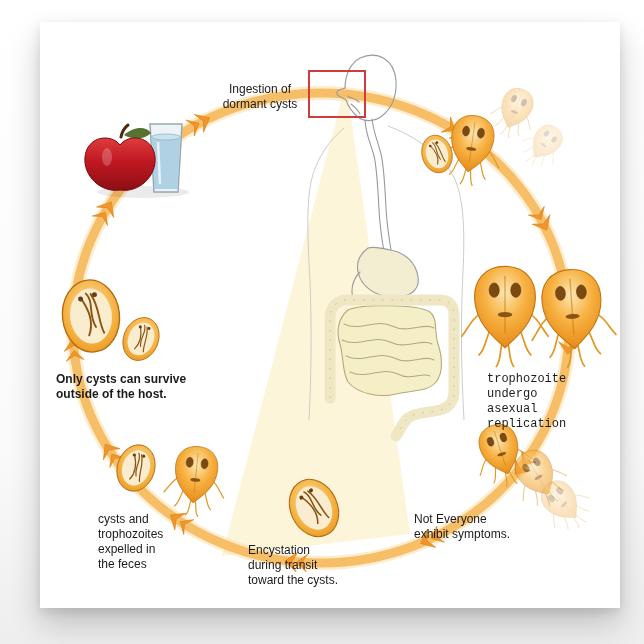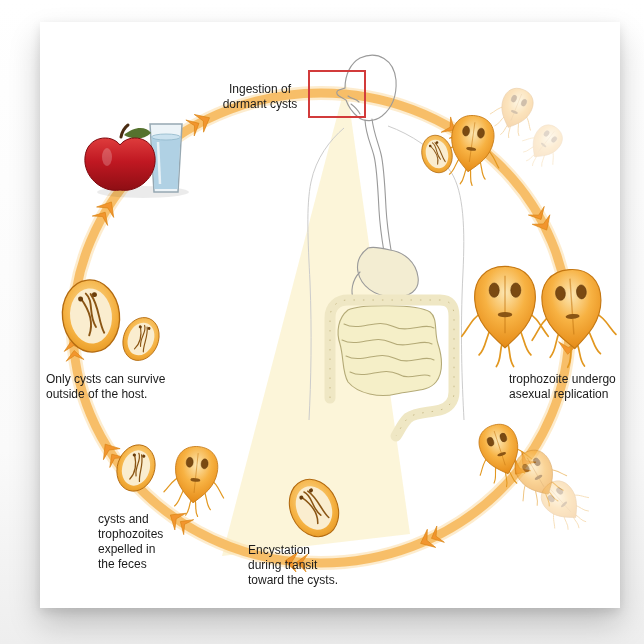--- a/index.html
+++ b/index.html
@@ -7,25 +7,25 @@
   .stage{position:relative;width:644px;height:644px;overflow:hidden;
          background:linear-gradient(180deg,#ffffff 0%,#fafafa 70%,#eeeeee 100%);}
   .poster{position:absolute;left:32px;top:22px;width:580px;height:586px;background:#ffffff;
           box-shadow:0 16px 30px rgba(0,0,0,.20), 0 4px 10px rgba(0,0,0,.10);margin-left:8px;}
   svg.art{position:absolute;left:0;top:0;width:100%;height:100%;display:block;}
 
   .label{position:absolute;font-size:12px;line-height:15px;color:var(--text,#1B1B1B);
          white-space:pre-line;letter-spacing:0;}
   .lbl-ingestion  {left:154px;top:60px;width:132px;text-align:center;}
   .lbl-excystation{left:430px;top:152px;width:142px;}
-  .lbl-replication{left:469px;top:350px;width:132px;}
+  .lbl-replication{left:447px;top:350px;width:132px;font-family:Liberation Mono, monospace;}
   .lbl-symptoms   {left:374px;top:490px;width:122px;}
   .lbl-encystation{left:208px;top:521px;width:122px;}
   .lbl-expelled   {left:58px;top:490px;width:112px;}
-  .lbl-onlycysts  {left:6px;top:350px;width:152px;}
+  .lbl-onlycysts  {left:16px;top:350px;width:152px;font-weight:bold;}
   .lbl-survive    {left:38px;top:186px;width:132px;}
 
   
   .ring-glow{fill:none;stroke:var(--ring_glow,#FBDCA6);stroke-width:14;opacity:.55;}
   .ring{fill:none;stroke:var(--ring,#F7BC62);stroke-width:9;opacity:.95;}
   .chev{fill:var(--ring_arrow,#F2952E);stroke:#D9820F;stroke-width:.6;}
   .wedge{fill:var(--wedge_yellow,#FBF3CF);opacity:.8;}
 
   
   .outline{stroke:#9a9a9a;fill:none;stroke-width:1.1;stroke-linecap:round;}
@@ -175,20 +175,22 @@
         <ellipse cx="135" cy="192" rx="46" ry="6" fill="#000000" opacity="0.08"></ellipse>
         <use href="#glassG" transform="translate(158,158)"></use>
         <use href="#appleG" transform="translate(112,163)"></use>
       </g>
     </svg>
 
     <div class="label lbl-ingestion">Ingestion of
 dormant cysts</div>
     <div class="label lbl-replication">trophozoite undergo
 asexual replication</div>
+    <div class="label lbl-symptoms">Not Everyone
+exhibit symptoms.</div>
     <div class="label lbl-encystation">Encystation
 during transit
 toward the cysts.</div>
     <div class="label lbl-expelled">cysts and
 trophozoites
 expelled in
 the feces</div>
     <div class="label lbl-onlycysts">Only cysts can survive
 outside of the host.</div>
 

